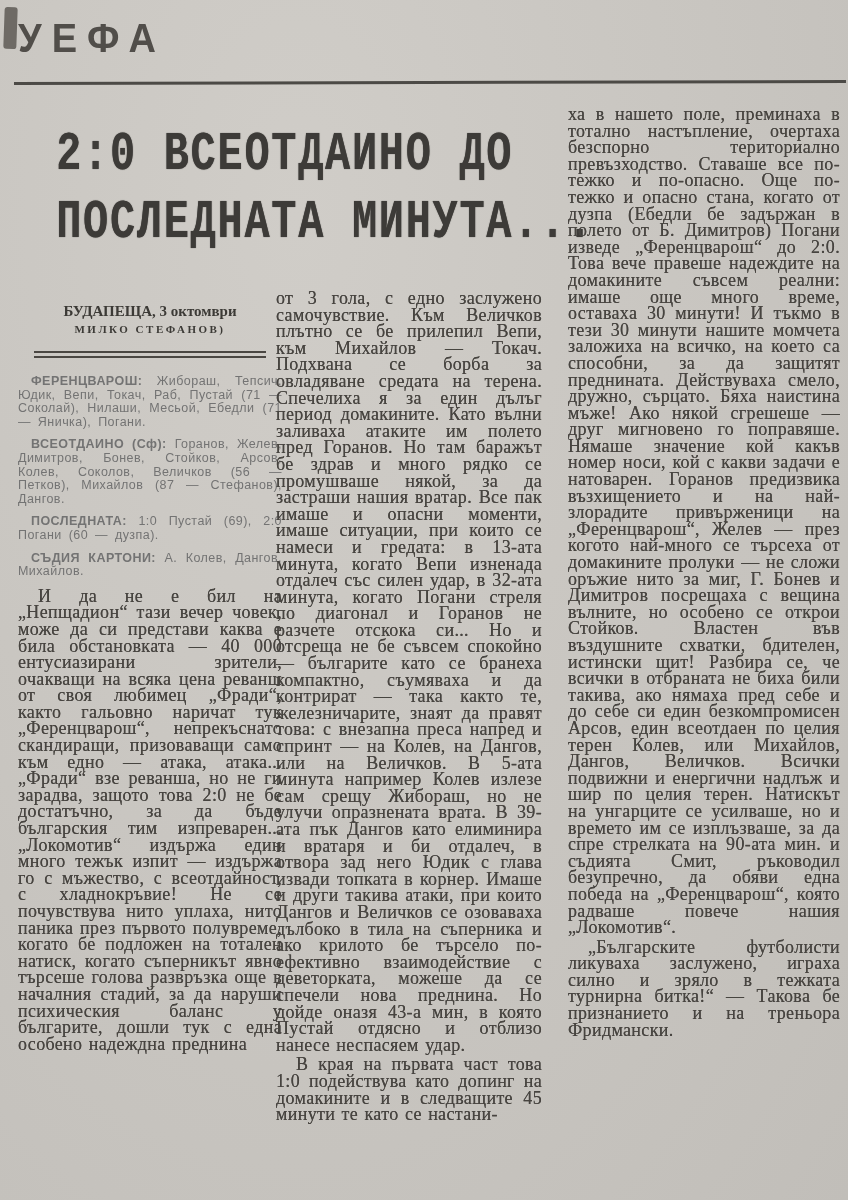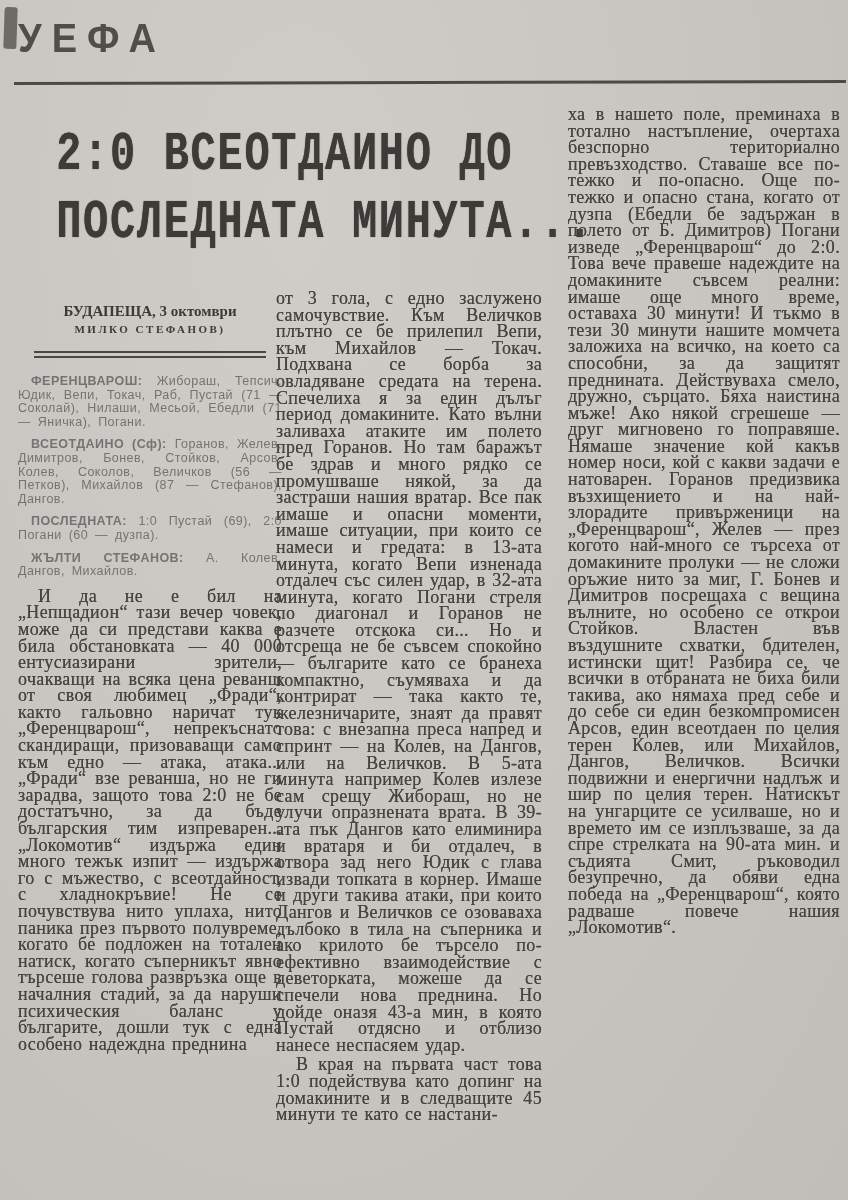--- a/index.html
+++ b/index.html
@@ -81,25 +81,26 @@
 
   <div class="rule-double"></div>
 
   <p class="info"><b>ФЕРЕНЦВАРОШ:</b> <span>Жибораш, Тепсич, Юдик, Вепи, Токач, Раб, Пустай (71 — Соколай), Нилаши, Месьой, Ебедли (71 — Яничка), Погани.</span></p>
 
   <p class="info"><b>ВСЕОТДАИНО (Сф):</b> <span>Горанов, Желев, Димитров, Бонев, Стойков, Арсов, Колев, Соколов, Величков (56 — Петков), Михайлов (87 — Стефанов), Дангов.</span></p>
 
   <p class="info"><b>ПОСЛЕДНАТА:</b> <span>1:0 Пустай (69), 2:0 Погани (60 — дузпа).</span></p>
 
 
-  <p class="info"><b>ЖЪЛТИ СТЕФАНОВ:</b> <span>А. Колев, Дангов, Михайлов.</span></p>
+  <p class="info"><b>СЪДИЯ КАРТОНИ:</b> <span>А. Колев, Дангов, Михайлов.</span></p>
 
   <p class="body">И да не е бил на „Непщадион“ тази вечер човек, може да си представи каква е била обстановката — 40 000 ентусиазирани зрители, очакващи на всяка цена реванш от своя любимец „Фради“, както гальовно наричат тук „Ференцварош“, непрекъснато скандиращи, призоваващи само към едно — атака, атака... „Фради“ взе реванша, но не ги зарадва, защото това 2:0 не бе достатъчно, за да бъде българския тим изпреварен... „Локомотив“ издържа един много тежък изпит — издържа го с мъжество, с всеотдайност, с хладнокръвие! Не се почувствува нито уплаха, нито паника през първото полувреме, когато бе подложен на тотален натиск, когато съперникът явно търсеше голова развръзка още в началния стадий, за да наруши психическия баланс у българите, дошли тук с една особено надеждна преднина</p>
 </div>
 
 <div class="col col2">
   <p class="body noindent">от 3 гола, с едно заслужено самочувствие. Към Величков плътно се бе прилепил Вепи, към Михайлов — Токач. Подхвана се борба за овладяване средата на терена. Спечелиха я за един дълъг период домакините. Като вълни заливаха атаките им полето пред Горанов. Но там баражът бе здрав и много рядко се промушваше някой, за да застраши нашия вратар. Все пак имаше и опасни моменти, имаше ситуации, при които се намеси и гредата: в 13-ата минута, когато Вепи изненада отдалеч със силен удар, в 32-ата минута, когато Погани стреля по диагонал и Горанов не разчете отскока си... Но и отсреща не бе съвсем спокойно — българите като се бранеха компактно, съумяваха и да контрират — така както те, железничарите, знаят да правят това: с внезапна преса напред и спринт — на Колев, на Дангов, или на Величков. В 5-ата минута например Колев излезе сам срещу Жибораш, но не улучи опразнената врата. В 39-ата пък Дангов като елиминира и вратаря и би отдалеч, в отвора зад него Юдик с глава извади топката в корнер. Имаше и други такива атаки, при които Дангов и Величков се озоваваха дълбоко в тила на съперника и ако крилото бе търсело по-ефективно взаимодействие с деветорката, можеше да се спечели нова преднина. Но дойде оназя 43-а мин, в която Пустай отдясно и отблизо нанесе неспасяем удар.</p>
   <p class="body">В края на първата част това 1:0 подействува като допинг на домакините и в следващите 45 минути те като се настани-</p>
 </div>
 
 <div class="col col3">
   <p class="body noindent">ха в нашето поле, преминаха в тотално настъпление, очертаха безспорно териториално превъзходство. Ставаше все по-тежко и по-опасно. Още по-тежко и опасно стана, когато от дузпа (Ебедли бе задържан в полето от Б. Димитров) Погани изведе „Ференцварош“ до 2:0. Това вече правеше надеждите на домакините съвсем реални: имаше още много време, оставаха 30 минути! И тъкмо в тези 30 минути нашите момчета заложиха на всичко, на което са способни, за да защитят преднината. Действуваха смело, дружно, сърцато. Бяха наистина мъже! Ако някой сгрешеше — друг мигновено го поправяше. Нямаше значение кой какъв номер носи, кой с какви задачи е натоварен. Горанов предизвика възхищението и на най-злорадите привърженици на „Ференцварош“, Желев — през когото най-много се търсеха от домакините пролуки — не сложи оръжие нито за миг, Г. Бонев и Димитров посрещаха с вещина вълните, но особено се открои Стойков. Властен във въздушните схватки, бдителен, истински щит! Разбира се, че всички в отбраната не биха били такива, ако нямаха пред себе и до себе си един безкомпромисен Арсов, един всеотдаен по целия терен Колев, или Михайлов, Дангов, Величков. Всички подвижни и енергични надлъж и шир по целия терен. Натискът на унгарците се усилваше, но и времето им се изплъзваше, за да спре стрелката на 90-ата мин. и съдията Смит, ръководил безупречно, да обяви една победа на „Ференцварош“, която радваше повече нашия „Локомотив“.</p>
+  <p class="body">„Българските футболисти ликуваха заслужено, играха силно и зряло в тежката турнирна битка!“ — Такова бе признанието и на треньора Фридмански.</p>
 </div>
 
 </body></html>

